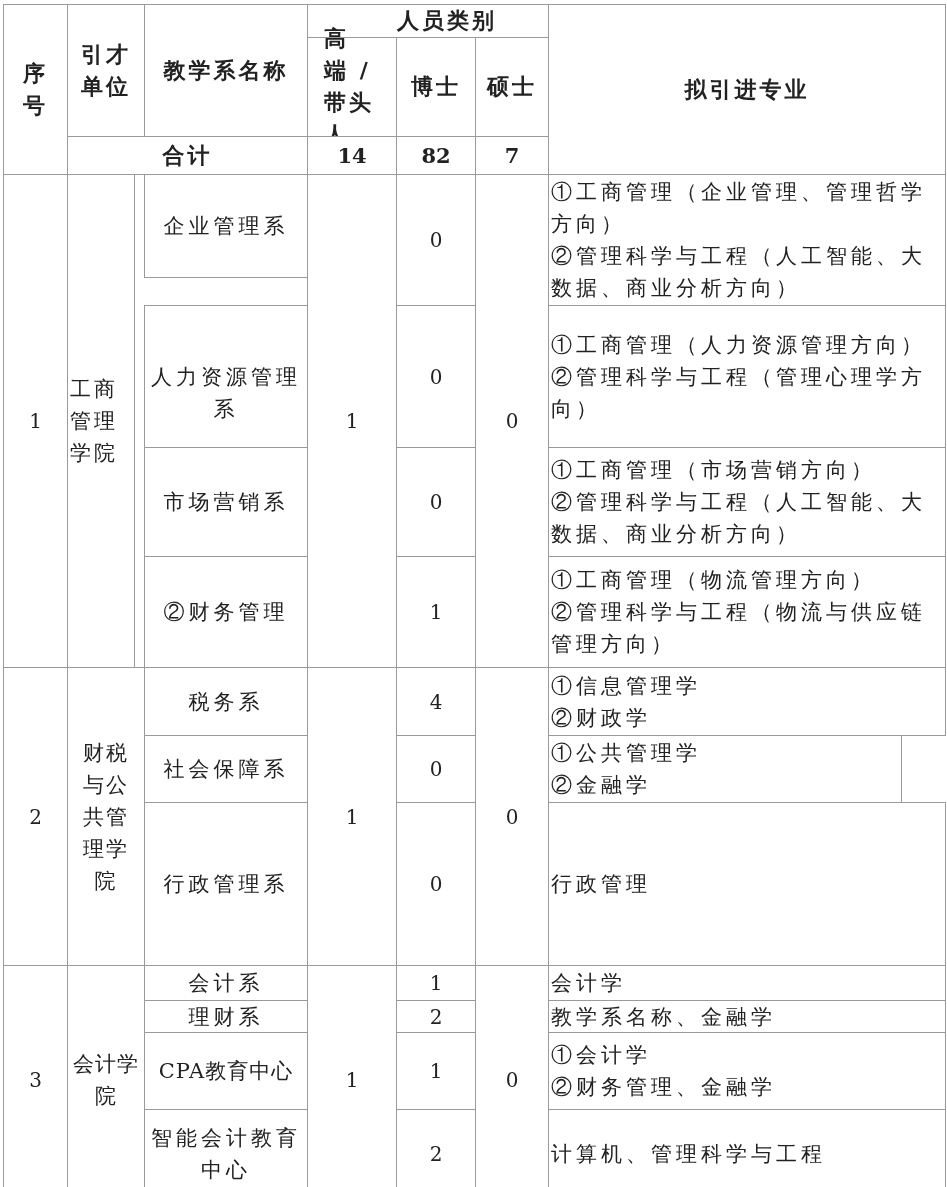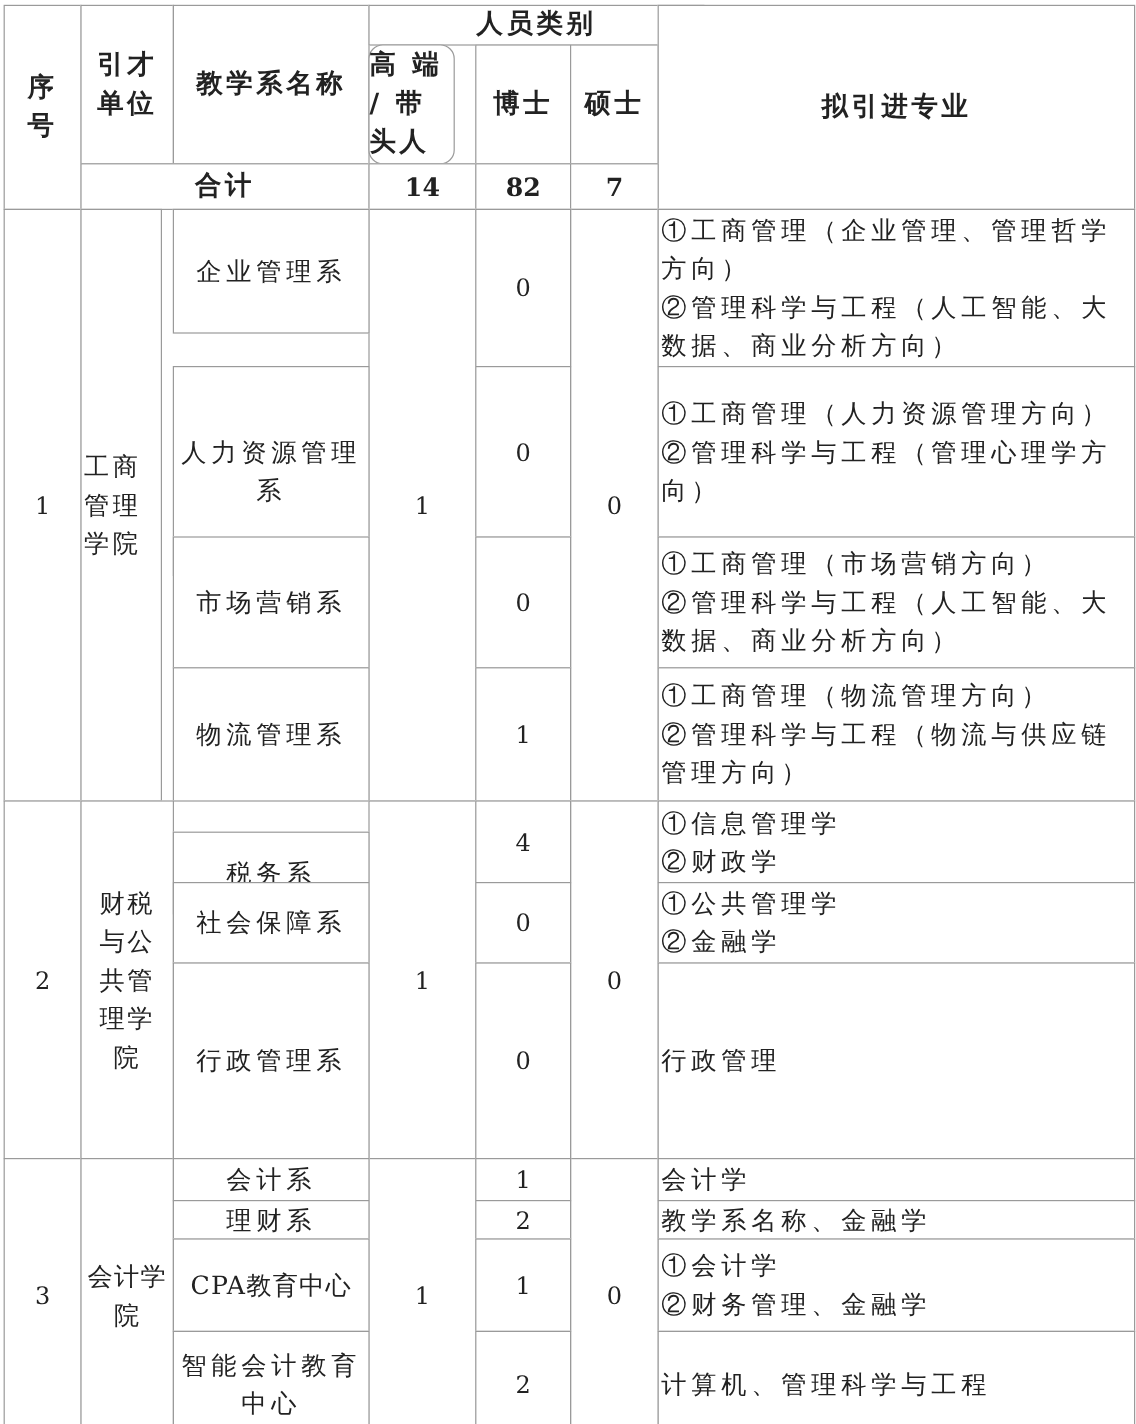--- a/index.html
+++ b/index.html
@@ -23,21 +23,21 @@
   </div>
 <div class="cell hdr wrap" style="left:67px;top:4px;width:78px;height:133px;padding:0 4px;align-items:flex-start;padding-top:34px;">
     <span>引才单位</span>
   </div>
 <div class="cell hdr" style="left:144px;top:4px;width:164px;height:133px;">
     <span>教学系名称</span>
   </div>
 <div class="cell hdr" style="left:307px;top:4px;width:280px;height:34px;">
     <span>人员类别</span>
   </div>
-<div class="cell hdr wrap" style="left:307px;top:37px;width:72px;height:100px;padding:0 0;text-align:left;border-radius:12px;">
+<div class="cell hdr wrap" style="left:307px;top:37px;width:90px;height:100px;padding:0 16px;text-align:left;">
     <span>高 端 / 带头人</span>
   </div>
 <div class="cell hdr" style="left:396px;top:37px;width:80px;height:100px;">
     <span>博士</span>
   </div>
 <div class="cell hdr" style="left:475px;top:37px;width:74px;height:100px;">
     <span>硕士</span>
   </div>
 <div class="cell hdr" style="left:548px;top:4px;width:398px;height:171px;">
     <span>拟引进专业</span>
@@ -96,21 +96,21 @@
   </div>
 <div class="cell num" style="left:396px;top:447px;width:80px;height:110px;">
     <span>0</span>
   </div>
 <div class="cell left" style="left:548px;top:447px;width:398px;height:110px;">
     <span class="major">①工商管理（市场营销方向）
 ②管理科学与工程（人工智能、大数据、商业分析方向）</span>
   </div>
 
 <div class="cell" style="left:144px;top:556px;width:164px;height:112px;">
-    <span>物流管理系</span>
+    <span>②财务管理</span>
   </div>
 <div class="cell num" style="left:396px;top:556px;width:80px;height:112px;">
     <span>1</span>
   </div>
 <div class="cell left" style="left:548px;top:556px;width:398px;height:112px;">
     <span class="major">①工商管理（物流管理方向）
 ②管理科学与工程（物流与供应链管理方向）</span>
   </div>
 
 <div class="cell num" style="left:3px;top:667px;width:65px;height:299px;">
@@ -119,38 +119,38 @@
 <div class="cell wrap" style="left:67px;top:667px;width:78px;height:299px;padding:0 6px;letter-spacing:2px;">
     <span>财税与公共管理学院</span>
   </div>
 <div class="cell num" style="left:307px;top:667px;width:90px;height:299px;">
     <span>1</span>
   </div>
 <div class="cell num" style="left:475px;top:667px;width:74px;height:299px;">
     <span>0</span>
   </div>
 
-<div class="cell" style="left:144px;top:667px;width:164px;height:69px;margin-top:26px;">
+<div class="cell" style="left:144px;top:667px;width:164px;height:69px;">
     <span>税务系</span>
   </div>
 <div class="cell num" style="left:396px;top:667px;width:80px;height:69px;">
     <span>4</span>
   </div>
 <div class="cell left" style="left:548px;top:667px;width:398px;height:69px;">
     <span class="major">①信息管理学
 ②财政学</span>
   </div>
 
 <div class="cell" style="left:144px;top:735px;width:164px;height:68px;">
     <span>社会保障系</span>
   </div>
 <div class="cell num" style="left:396px;top:735px;width:80px;height:68px;">
     <span>0</span>
   </div>
-<div class="cell left" style="left:548px;top:735px;width:398px;height:68px;">
+<div class="cell left" style="left:548px;top:735px;width:354px;height:68px;">
     <span class="major">①公共管理学
 ②金融学</span>
   </div>
 
 <div class="cell" style="left:144px;top:802px;width:164px;height:164px;">
     <span>行政管理系</span>
   </div>
 <div class="cell num" style="left:396px;top:802px;width:80px;height:164px;">
     <span>0</span>
   </div>

